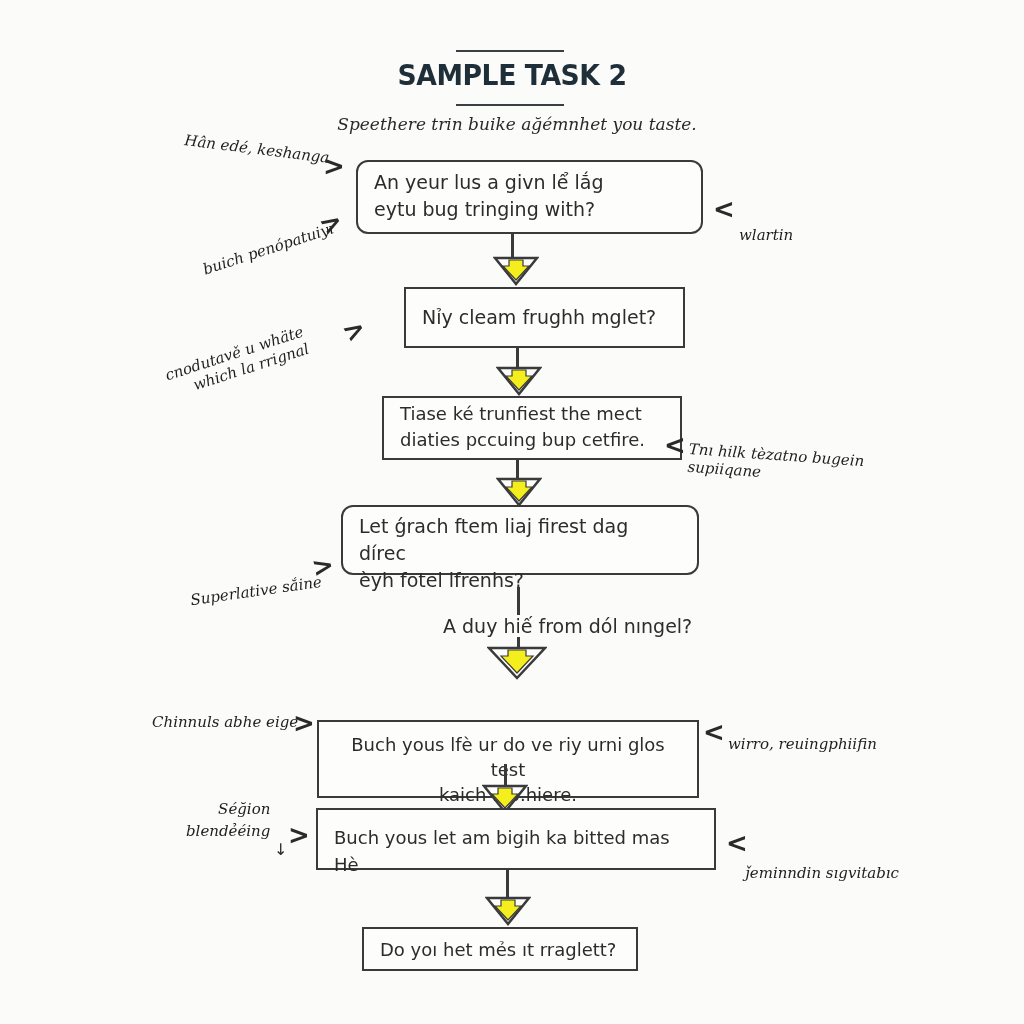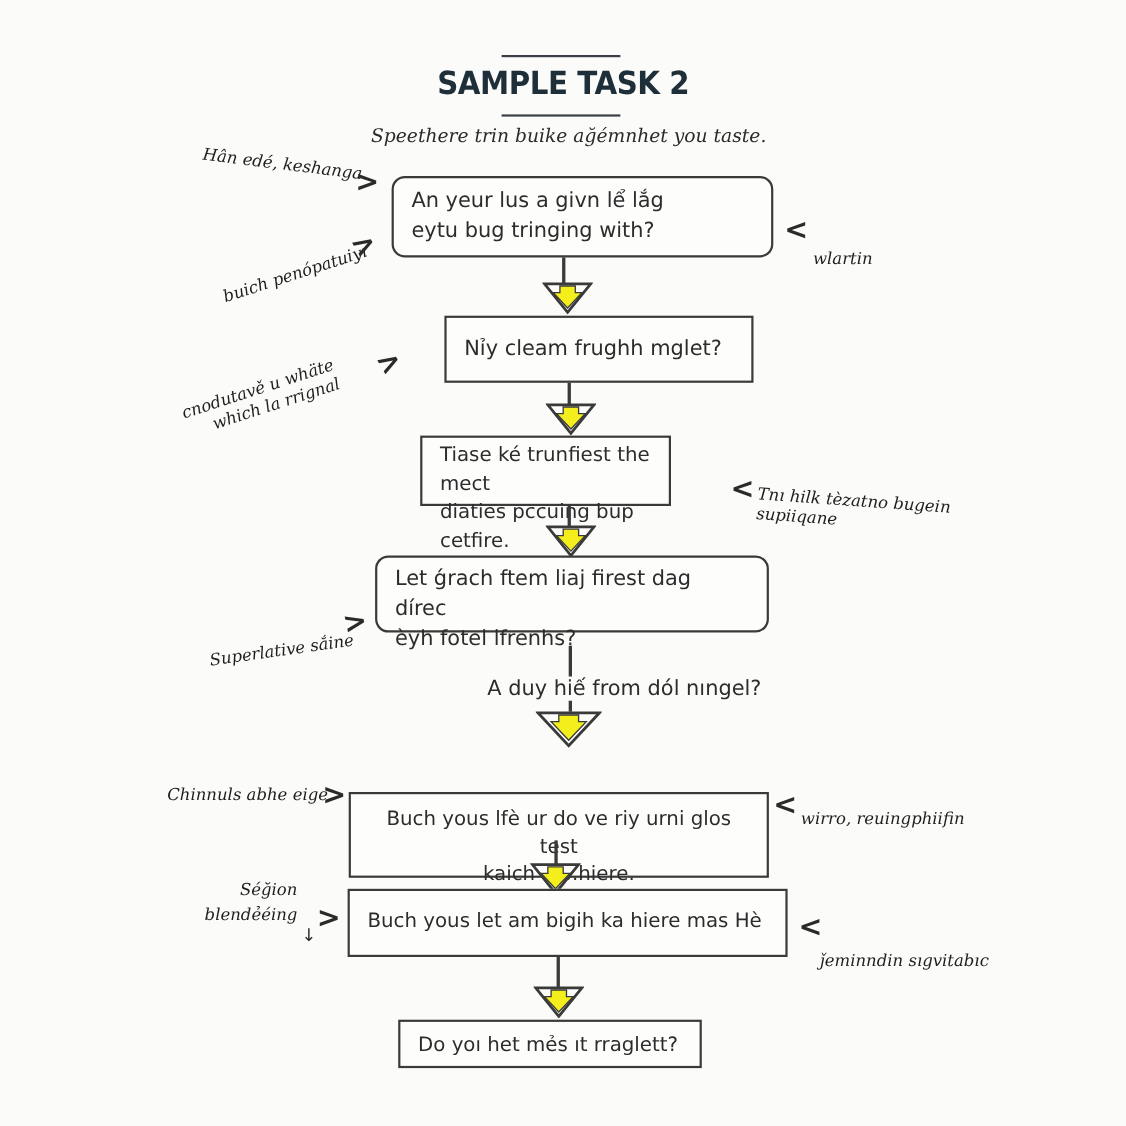--- a/index.html
+++ b/index.html
@@ -109,21 +109,21 @@
   <polygon points="16,4 30,4 30,10 36,10 23,24 10,10 16,10" fill="#f4ee1c" stroke="#3a3a3a" stroke-width="1.2"></polygon>
 </svg>
 
 <div class="box" style="left:381px; top:287px; width:281px; height:61px; padding-top:15px;margin-left:23px;">Nỉy cleam frughh mglet?</div>
 <div class="connector" style="left:516px; top:348px; height:22px;"></div>
 <svg class="arrowhead" style="left:496px; top:366px;" viewBox="0 0 46 30">
   <polygon points="2,2 44,2 23,28" fill="#fdfdfc" stroke="#3a3a3a" stroke-width="2.5"></polygon>
   <polygon points="16,4 30,4 30,10 36,10 23,24 10,10 16,10" fill="#f4ee1c" stroke="#3a3a3a" stroke-width="1.2"></polygon>
 </svg>
 
-<div class="box" style="left:382px; top:396px; width:228px; height:64px; padding-top:3px; font-size:18px; line-height:26px;">Tiase ké trunfiest the mect
+<div class="box" style="left:382px; top:396px; width:300px; height:64px; padding-top:3px; font-size:18px; line-height:26px;">Tiase ké trunfiest the mect
 diaties pccuing bup cetfire.</div>
 <div class="connector" style="left:516px; top:460px; height:20px;"></div>
 <svg class="arrowhead" style="left:496px; top:477px;" viewBox="0 0 46 30">
   <polygon points="2,2 44,2 23,28" fill="#fdfdfc" stroke="#3a3a3a" stroke-width="2.5"></polygon>
   <polygon points="16,4 30,4 30,10 36,10 23,24 10,10 16,10" fill="#f4ee1c" stroke="#3a3a3a" stroke-width="1.2"></polygon>
 </svg>
 
 <div class="box rounded" style="left:341px; top:505px; width:358px; height:70px; padding-top:6px;">Let ǵrach ftem liaj firest dag dírec
 èyh fotel lfrenhs?</div>
 <div class="connector" style="left:517px; top:587px; height:60px;"></div>
@@ -135,21 +135,21 @@
 </svg>
 
 <div class="box" style="left:317px; top:720px; width:382px; height:78px; padding-top:10px; font-size:18px; line-height:25px;text-align:center;">Buch yous lfè ur do ve riy urni glos test
 kaich lup.hiere.</div>
 <div class="connector" style="left:504px; top:764px; height:24px;"></div>
 <svg class="arrowhead" style="left:482px; top:784px;" viewBox="0 0 46 30">
   <polygon points="2,2 44,2 23,28" fill="#fdfdfc" stroke="#3a3a3a" stroke-width="2.5"></polygon>
   <polygon points="16,4 30,4 30,10 36,10 23,24 10,10 16,10" fill="#f4ee1c" stroke="#3a3a3a" stroke-width="1.2"></polygon>
 </svg>
 
-<div class="box" style="left:316px; top:808px; width:400px; height:62px; padding-top:14px; font-size:18px;">Buch yous let am bigih ka hiere mas  Hè</div>
+<div class="box" style="left:316px; top:808px; width:400px; height:62px; padding-top:14px; font-size:18px;">Buch yous let am bigih ka bitted mas  Hè</div>
 <div class="connector" style="left:506px; top:870px; height:30px;"></div>
 <svg class="arrowhead" style="left:485px; top:896px;" viewBox="0 0 46 30">
   <polygon points="2,2 44,2 23,28" fill="#fdfdfc" stroke="#3a3a3a" stroke-width="2.5"></polygon>
   <polygon points="16,4 30,4 30,10 36,10 23,24 10,10 16,10" fill="#f4ee1c" stroke="#3a3a3a" stroke-width="1.2"></polygon>
 </svg>
 
 <div class="box" style="left:362px; top:927px; width:276px; height:44px; padding-top:7px; font-size:18px;">Do yoı het mẻs ıt rraglett?</div>
 
 <div class="note" style="left:184px; top:140px; transform:rotate(7deg);">Hân edé, keshanga</div>
 <div class="chev" style="left:323px; top:153px;">&gt;</div>

